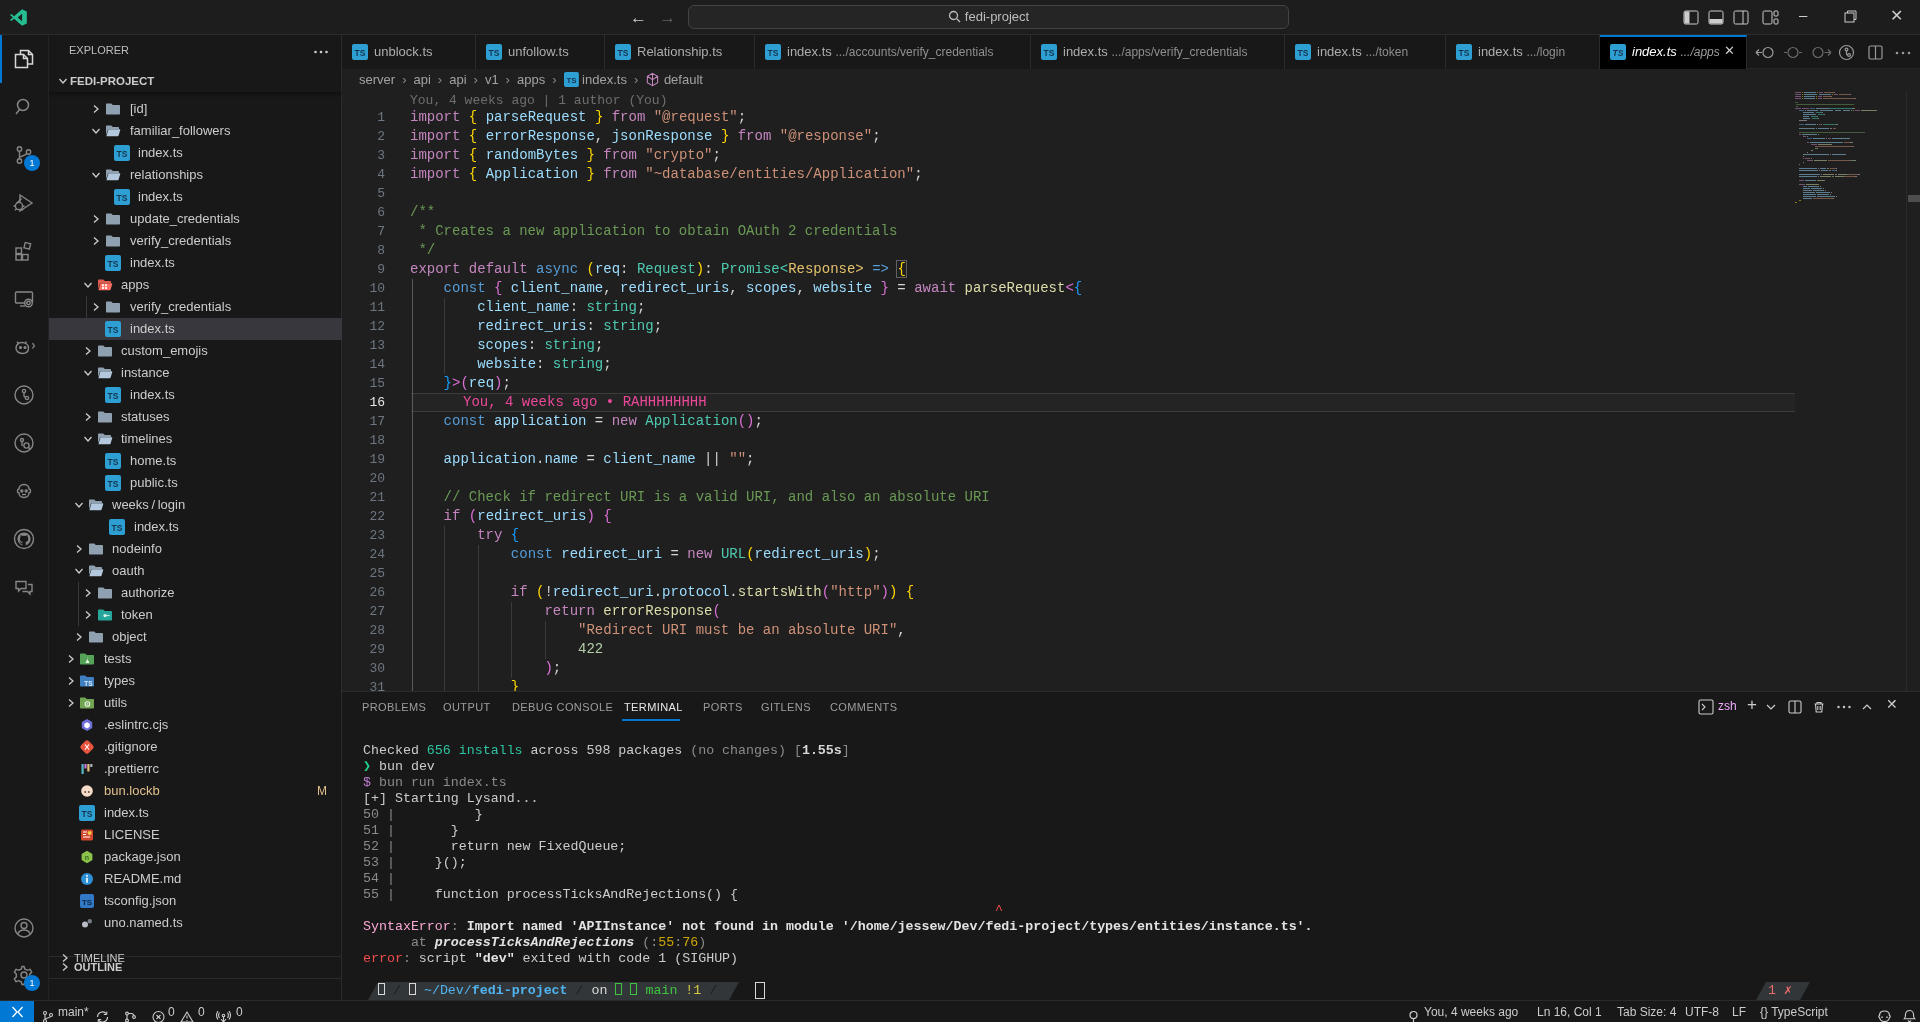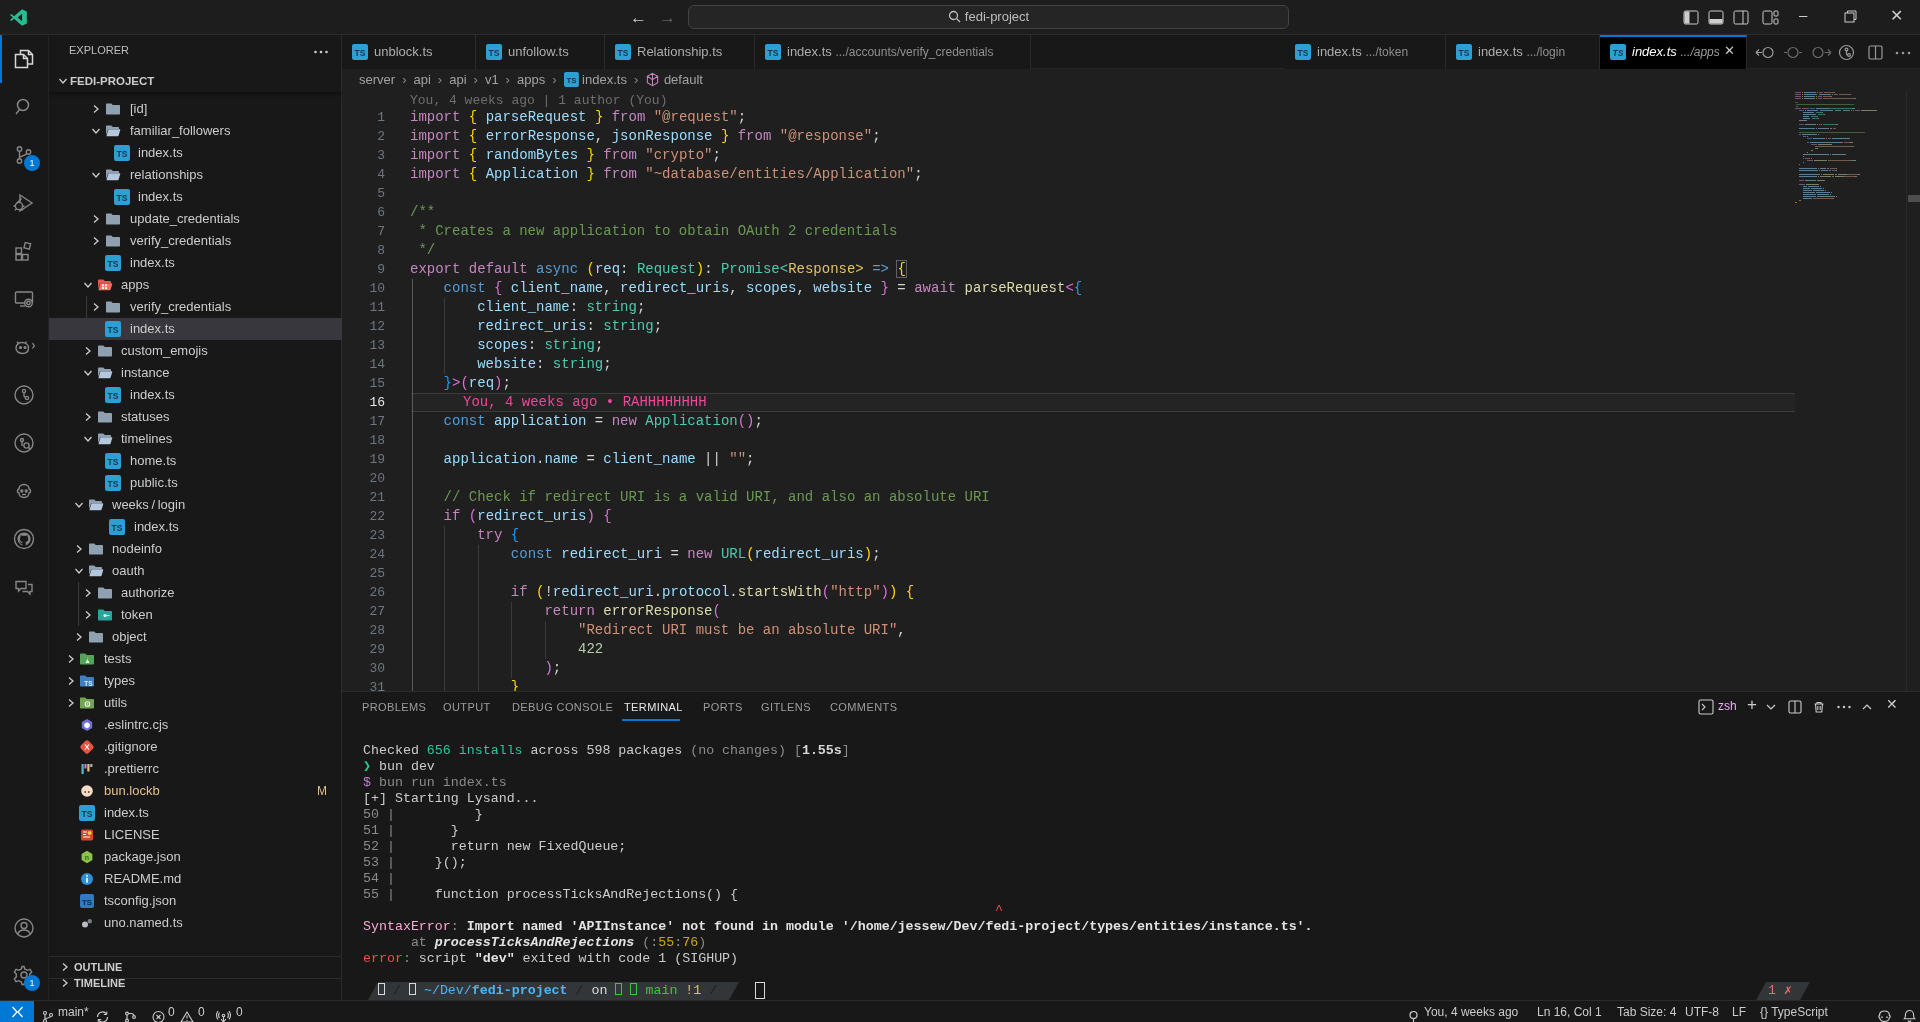--- a/index.html
+++ b/index.html
@@ -553,21 +553,21 @@
           <span class="tlbl x1t">uno.named.ts</span>
         </div>
   <div class="a" style="left:0;top:921px;width:293px;height:1px;background:#2b2b2b"></div>
   <div class="trow" style="top:921px;font-weight:bold;font-size:11px">
           <svg class="chev" style="left:8px" width="16" height="16">
             <use href="#cr"></use>
           </svg>
           <span class="tlbl" style="left:25px">OUTLINE</span>
         </div>
   <div class="a" style="left:0;top:943px;width:293px;height:1px;background:#2b2b2b"></div>
-  <div class="trow" style="top:937px;font-weight:bold;font-size:11px">
+  <div class="trow" style="top:912px;font-weight:normal;font-size:11px">
           <svg class="chev" style="left:8px" width="16" height="16">
             <use href="#cr"></use>
           </svg>
           <span class="tlbl" style="left:25px">TIMELINE</span>
         </div>
   </div>
 </div>
 
 <div class="a" id="tabsbar">
   <div class="tab" style="left:0;width:134px">
@@ -586,20 +586,26 @@
         <svg class="ti" width="16" height="16">
           <use href="#its"></use>
         </svg>
         <span class="tn">Relationship.ts</span>
       </div>
   <div class="tab" style="left:413px;width:276px">
         <svg class="ti" width="16" height="16">
           <use href="#its"></use>
         </svg>
         <span class="tn">index.ts <span class="td">.../accounts/verify_credentials</span></span>
+      </div>
+  <div class="tab" style="left:689px;width:254px">
+        <svg class="ti" width="16" height="16">
+          <use href="#its"></use>
+        </svg>
+        <span class="tn">index.ts <span class="td">.../apps/verify_credentials</span></span>
       </div>
   <div class="tab" style="left:943px;width:161px">
         <svg class="ti" width="16" height="16">
           <use href="#its"></use>
         </svg>
         <span class="tn">index.ts <span class="td">.../token</span></span>
       </div>
   <div class="tab" style="left:1104px;width:154px">
         <svg class="ti" width="16" height="16">
           <use href="#its"></use>

